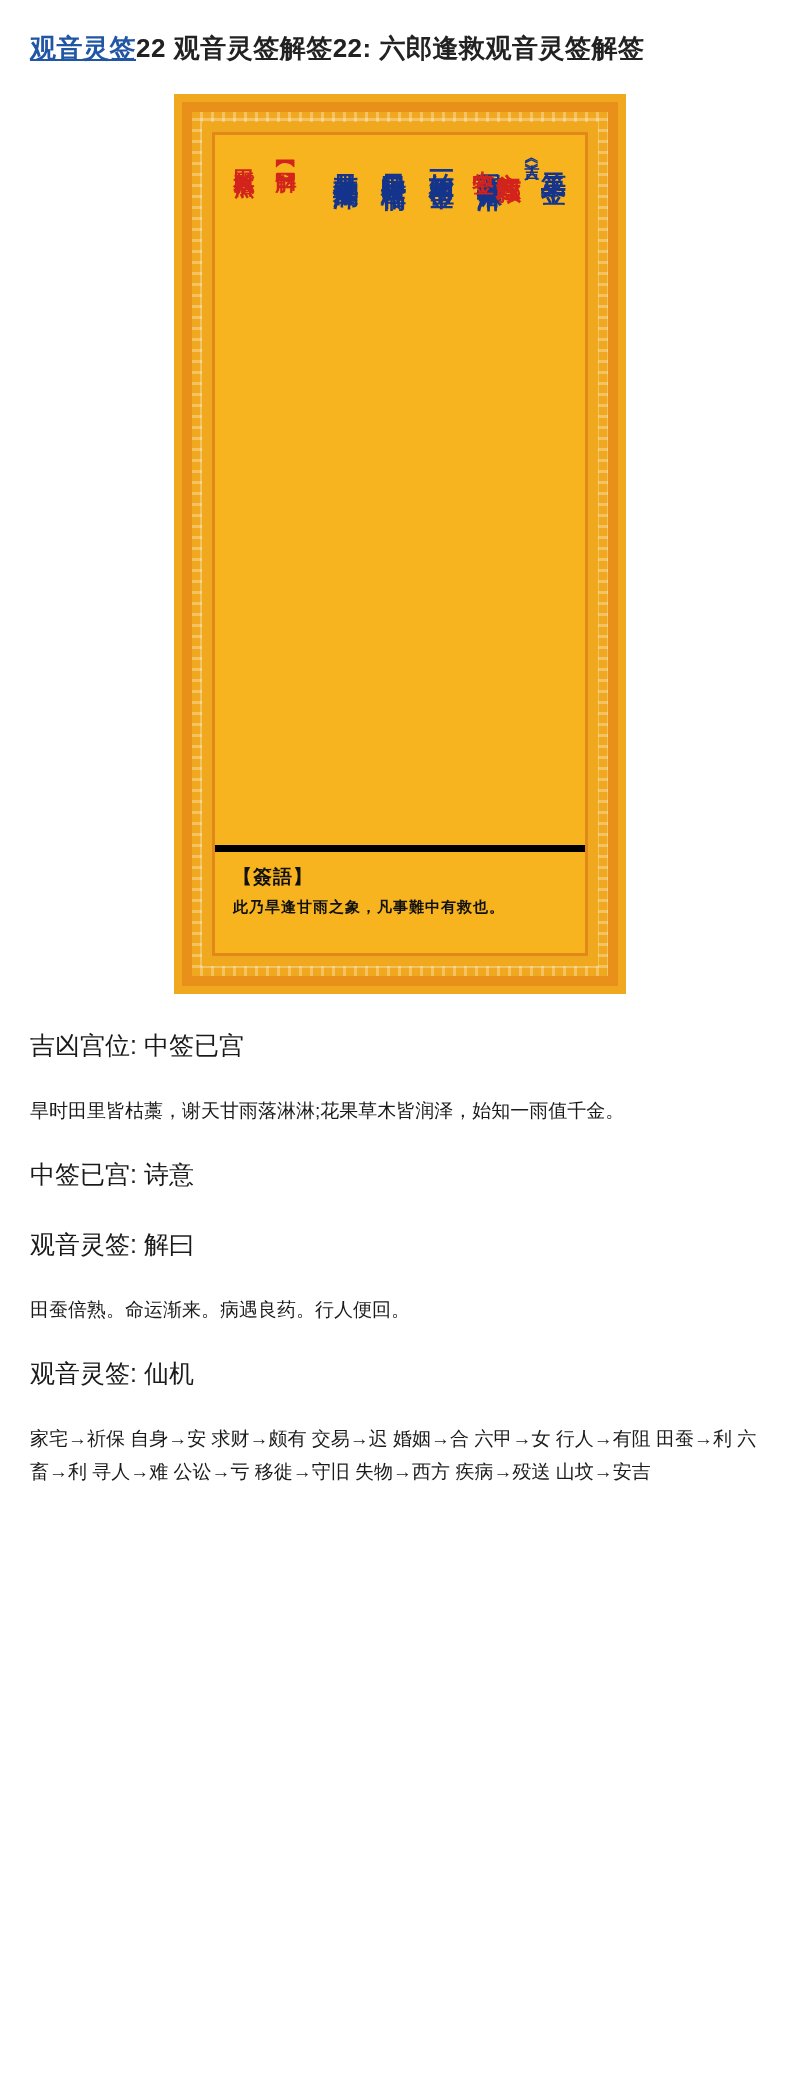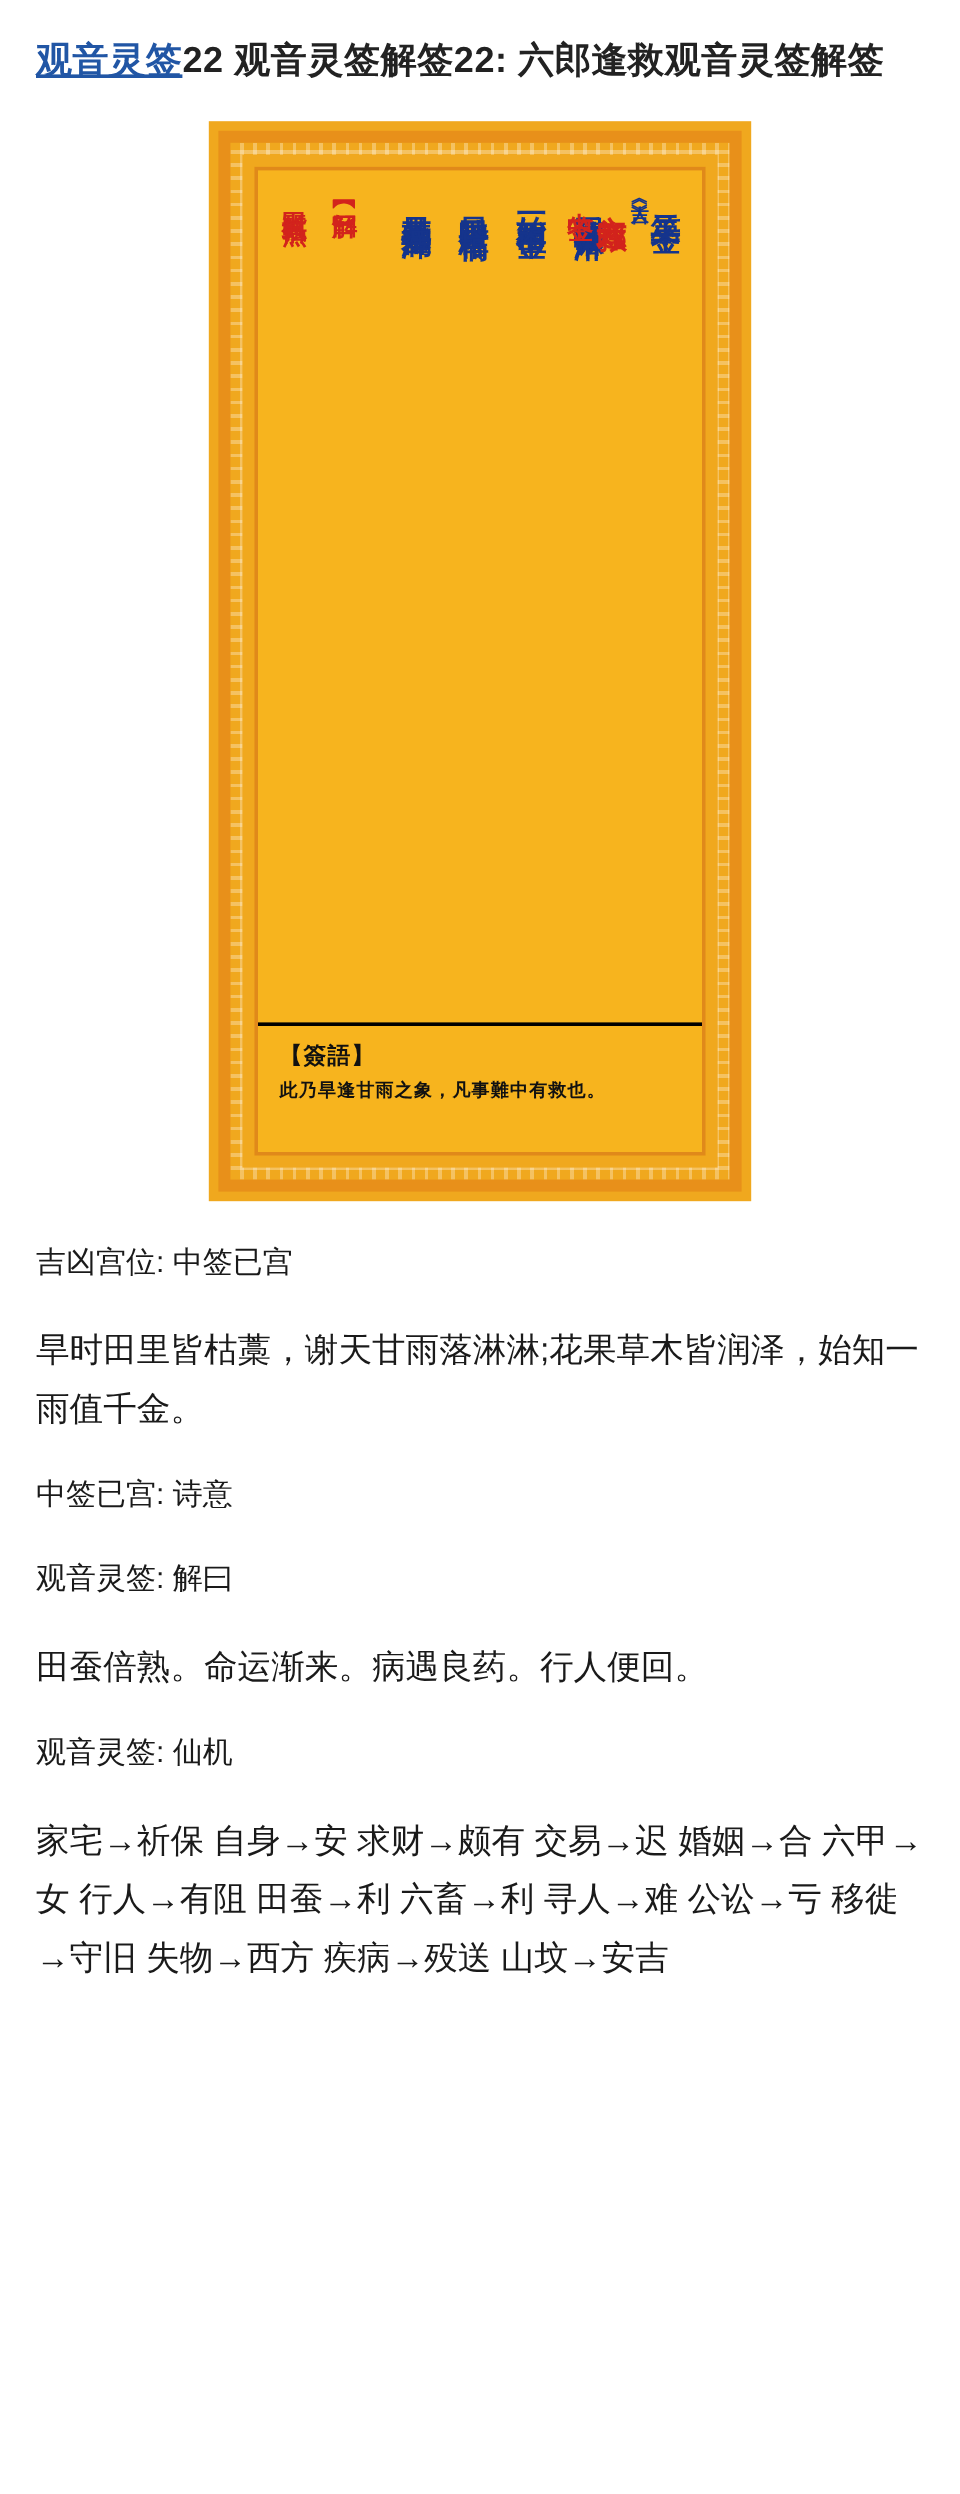--- a/index.html
+++ b/index.html
@@ -12,21 +12,21 @@
     min-height: 2078px;
     font-family: "Liberation Sans", sans-serif;
     color: #1a1a1a;
   }
   .page {
     width: 800px;
     box-sizing: border-box;
     padding: 28px 30px 40px 30px;
   }
   h1.title {
-    font-size: 30px;
+    font-size: 26px;
     line-height: 1.55;
     font-weight: 700;
     margin: 0 0 26px 0;
     color: #222222;
     letter-spacing: 0.5px;
   }
   h1.title .link {
     color: #2156a5;
     text-decoration: underline;
   }
@@ -123,43 +123,42 @@
     font-weight: 700;
     color: #d2231c;
     min-width: 34px;
   }
   .label-box {
     color: #d2231c;
     font-weight: 700;
   }
   .footer-box {
     flex: 0 0 auto;
-    border-top: 3px solid #000000;
+    border-top: 7px solid #000000;
     padding: 12px 18px 14px 18px;
     min-height: 108px;
     box-sizing: border-box;
-    font-family: Liberation Mono, monospace;
   }
   .footer-title {
     font-size: 19px;
     font-weight: 700;
     color: #111111;
     margin-bottom: 6px;
     letter-spacing: 1px;
   }
   .footer-text {
     font-size: 15px;
     font-weight: 700;
     color: #111111;
     line-height: 1.45;
     letter-spacing: 1px;
   }
   
   .para {
-    font-size: 28px;
+    font-size: 19px;
     line-height: 1.75;
     margin: 0 0 26px 0;
     color: #1a1a1a;
   }
   .para:last-child { margin-bottom: 0; }
   .sec-label { font-size: 25px; }
 </style>
 </head>
 <body>
 

